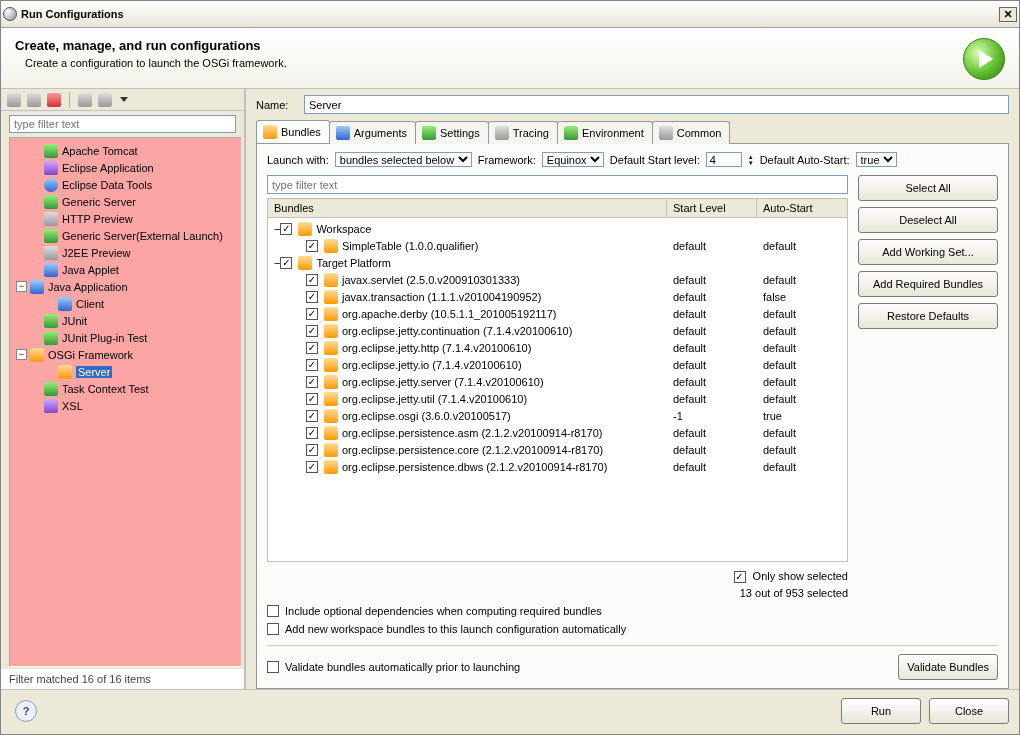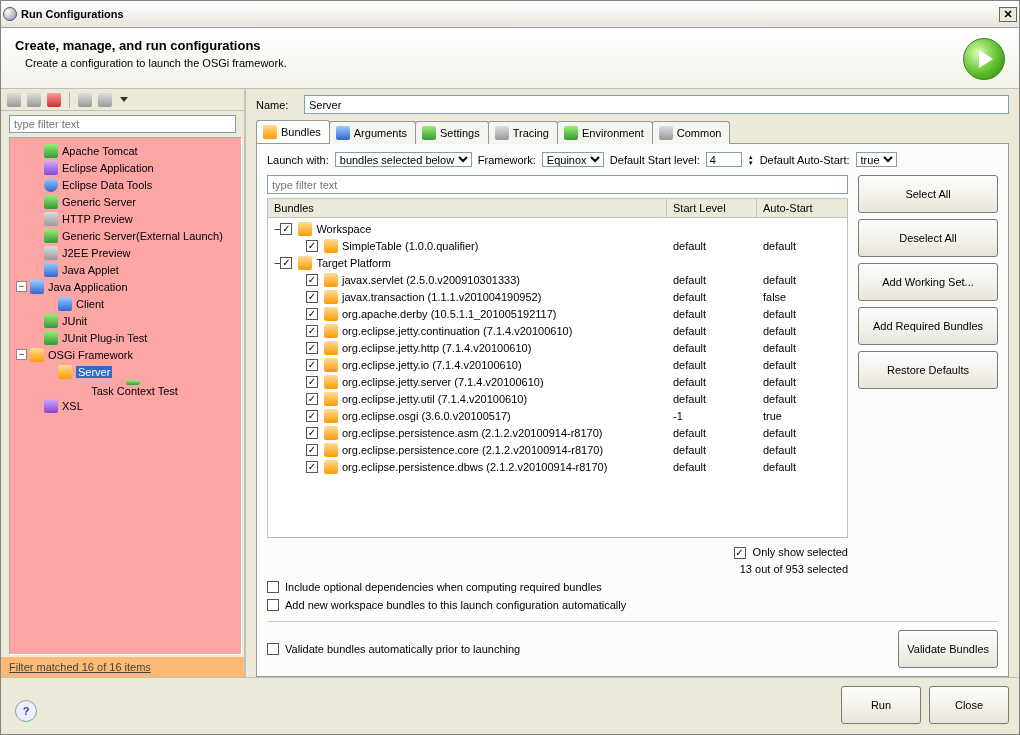--- a/index.html
+++ b/index.html
@@ -20,21 +20,21 @@
   .lptoolbar { height:22px; padding:2px 6px; display:flex; align-items:center; gap:6px; border-bottom:1px solid #c0c0c0;}
   .tb-icon { width:14px; height:14px; display:inline-block; }
   .tb-sep { width:1px; height:16px; background:#b0b0b0; margin:0 2px;}
   input.filter { width: calc(100% - 16px); margin:4px 8px; border:1px solid #7f9db9; height:18px; padding:0 4px;}
   .tree { flex:1; overflow:auto; background:#fca5a5; margin:0 2px 2px 8px; border:1px inset #fff; padding:4px 2px;}
   .treeitem { display:flex; align-items:center; height:17px; padding-left:4px; white-space:nowrap; cursor:default;}
   .treeitem .expander { width:11px; height:11px; border:1px solid #888; margin-right:3px; display:inline-flex; align-items:center; justify-content:center; font-size:9px; line-height:9px; background:#fff; cursor:pointer;}
   .treeitem .spacer { width:14px; display:inline-block;}
   .treeitem .ticon { width:14px; height:14px; margin-right:4px; display:inline-block;}
   .treeitem.selected span.lbl { background:#316ac5; color:#fff; padding:0 2px;}
-  .filtercount { padding:4px 8px; color:#444; background:#fdba74;text-decoration:underline;}
+  .filtercount { padding:4px 8px; color:#444; background:#ffffff;}
   .rightpane { flex:1; display:flex; flex-direction:column; padding:6px 10px 0 10px; overflow:hidden;}
   .namerow { display:flex; align-items:center; margin-bottom:6px; }
   .namerow label { width:48px;}
   .namerow input { flex:1; border:1px solid #7f9db9; height:19px; padding:0 4px;}
   .tabs { display:flex; border-bottom:1px solid #919b9c; }
   .tab { display:flex; align-items:center; gap:4px; padding:3px 8px 4px 6px; border:1px solid #919b9c; border-bottom:none; background:#f5f4ef; margin-right:-1px; cursor:pointer; border-top-left-radius:3px; border-top-right-radius:3px; position:relative; top:1px;}
   .tab.active { background:#fcfcfa; top:0; padding-top:4px; z-index:2;}
   .tabicon { width:14px; height:14px; display:inline-block;}
   .tabbody { flex:1; background:#fcfcfa; border:1px solid #919b9c; border-top:none; padding:8px 10px; display:flex; flex-direction:column; overflow:hidden;}
   .launchrow { display:flex; align-items:center; gap:6px; flex-wrap:wrap; margin-bottom:8px;}
@@ -50,21 +50,21 @@
   .col-auto { width:90px; border-right:none !important;}
   .bundle-list { flex:1; overflow:auto; border:1px solid #c0c0c0; border-top:none; background:#fff; padding-top:2px;}
   .brow { display:flex; align-items:center; height:17px;}
   .brow .cells { flex:1; display:flex; align-items:center; }
   .brow .c1 { flex:1; display:flex; align-items:center;}
   .brow .c2 { width:90px; padding-left:6px;}
   .brow .c3 { width:90px; padding-left:6px;}
   .chk { width:12px; height:12px; border:1px solid #555; background:#fff; display:inline-flex; align-items:center; justify-content:center; margin-right:4px; font-size:10px; line-height:10px; cursor:pointer;}
   .bicon { width:14px; height:14px; display:inline-block; margin:0 4px 0 2px;}
   .btncol { width:140px; display:flex; flex-direction:column; gap:6px;}
-  .winbtn { border:1px solid #7a7a7a; background:linear-gradient(#fefefe,#e8e5d8); height:38px; padding:0 8px; cursor:pointer; border-radius:3px; text-align:center; white-space:nowrap;}
+  .winbtn { border:1px solid #7a7a7a; background:linear-gradient(#fefefe,#e8e5d8); height:26px; padding:0 8px; cursor:pointer; border-radius:3px; text-align:center; white-space:nowrap;}
   .winbtn.disabled { color:#9a9a9a; border-color:#bcbcbc; cursor:default;}
   .onlyrow { margin-top:8px; text-align:right;}
   .chkrow { display:flex; align-items:center; gap:6px; margin-top:6px;}
   .chkbox { width:12px;height:12px; border:1px solid #555; background:#fff; display:inline-block; cursor:pointer;}
   .bottombar { padding:8px 10px 10px 0; display:flex; justify-content:flex-end; gap:8px; border-top:1px solid #bfbfbf; margin-top:auto;}
   .helpicon { width:22px; height:22px; border-radius:50%; border:1px solid #7aa; background:#eef; display:flex; align-items:center; justify-content:center; color:#447; font-weight:bold; position:absolute; left:14px; bottom:12px; cursor:pointer;}
   .relwrap { position:relative; }
   
   .ic-blue { background:linear-gradient(#9cf,#36c); border-radius:2px;}
   .ic-orange{ background:linear-gradient(#fd9,#f90); border-radius:2px;}
@@ -173,21 +173,21 @@
           <div class="treeitem" style="padding-left: 4px;">
             <span class="expander">−</span>
             <span class="ticon ic-orange"></span>
             <span class="lbl">OSGi Framework</span>
           </div>
           <div class="treeitem selected" style="padding-left: 32px;">
             <span class="spacer"></span>
             <span class="ticon ic-orange"></span>
             <span class="lbl">Server</span>
           </div>
-          <div class="treeitem" style="padding-left: 18px; flex-direction: column;">
+          <div class="treeitem" style="padding-left: 18px;">
             <span class="spacer"></span>
             <span class="ticon ic-green"></span>
             <span class="lbl">Task Context Test</span>
           </div>
           <div class="treeitem" style="padding-left: 18px;">
             <span class="spacer"></span>
             <span class="ticon ic-purple"></span>
             <span class="lbl">XSL</span>
           </div>
         </div>

